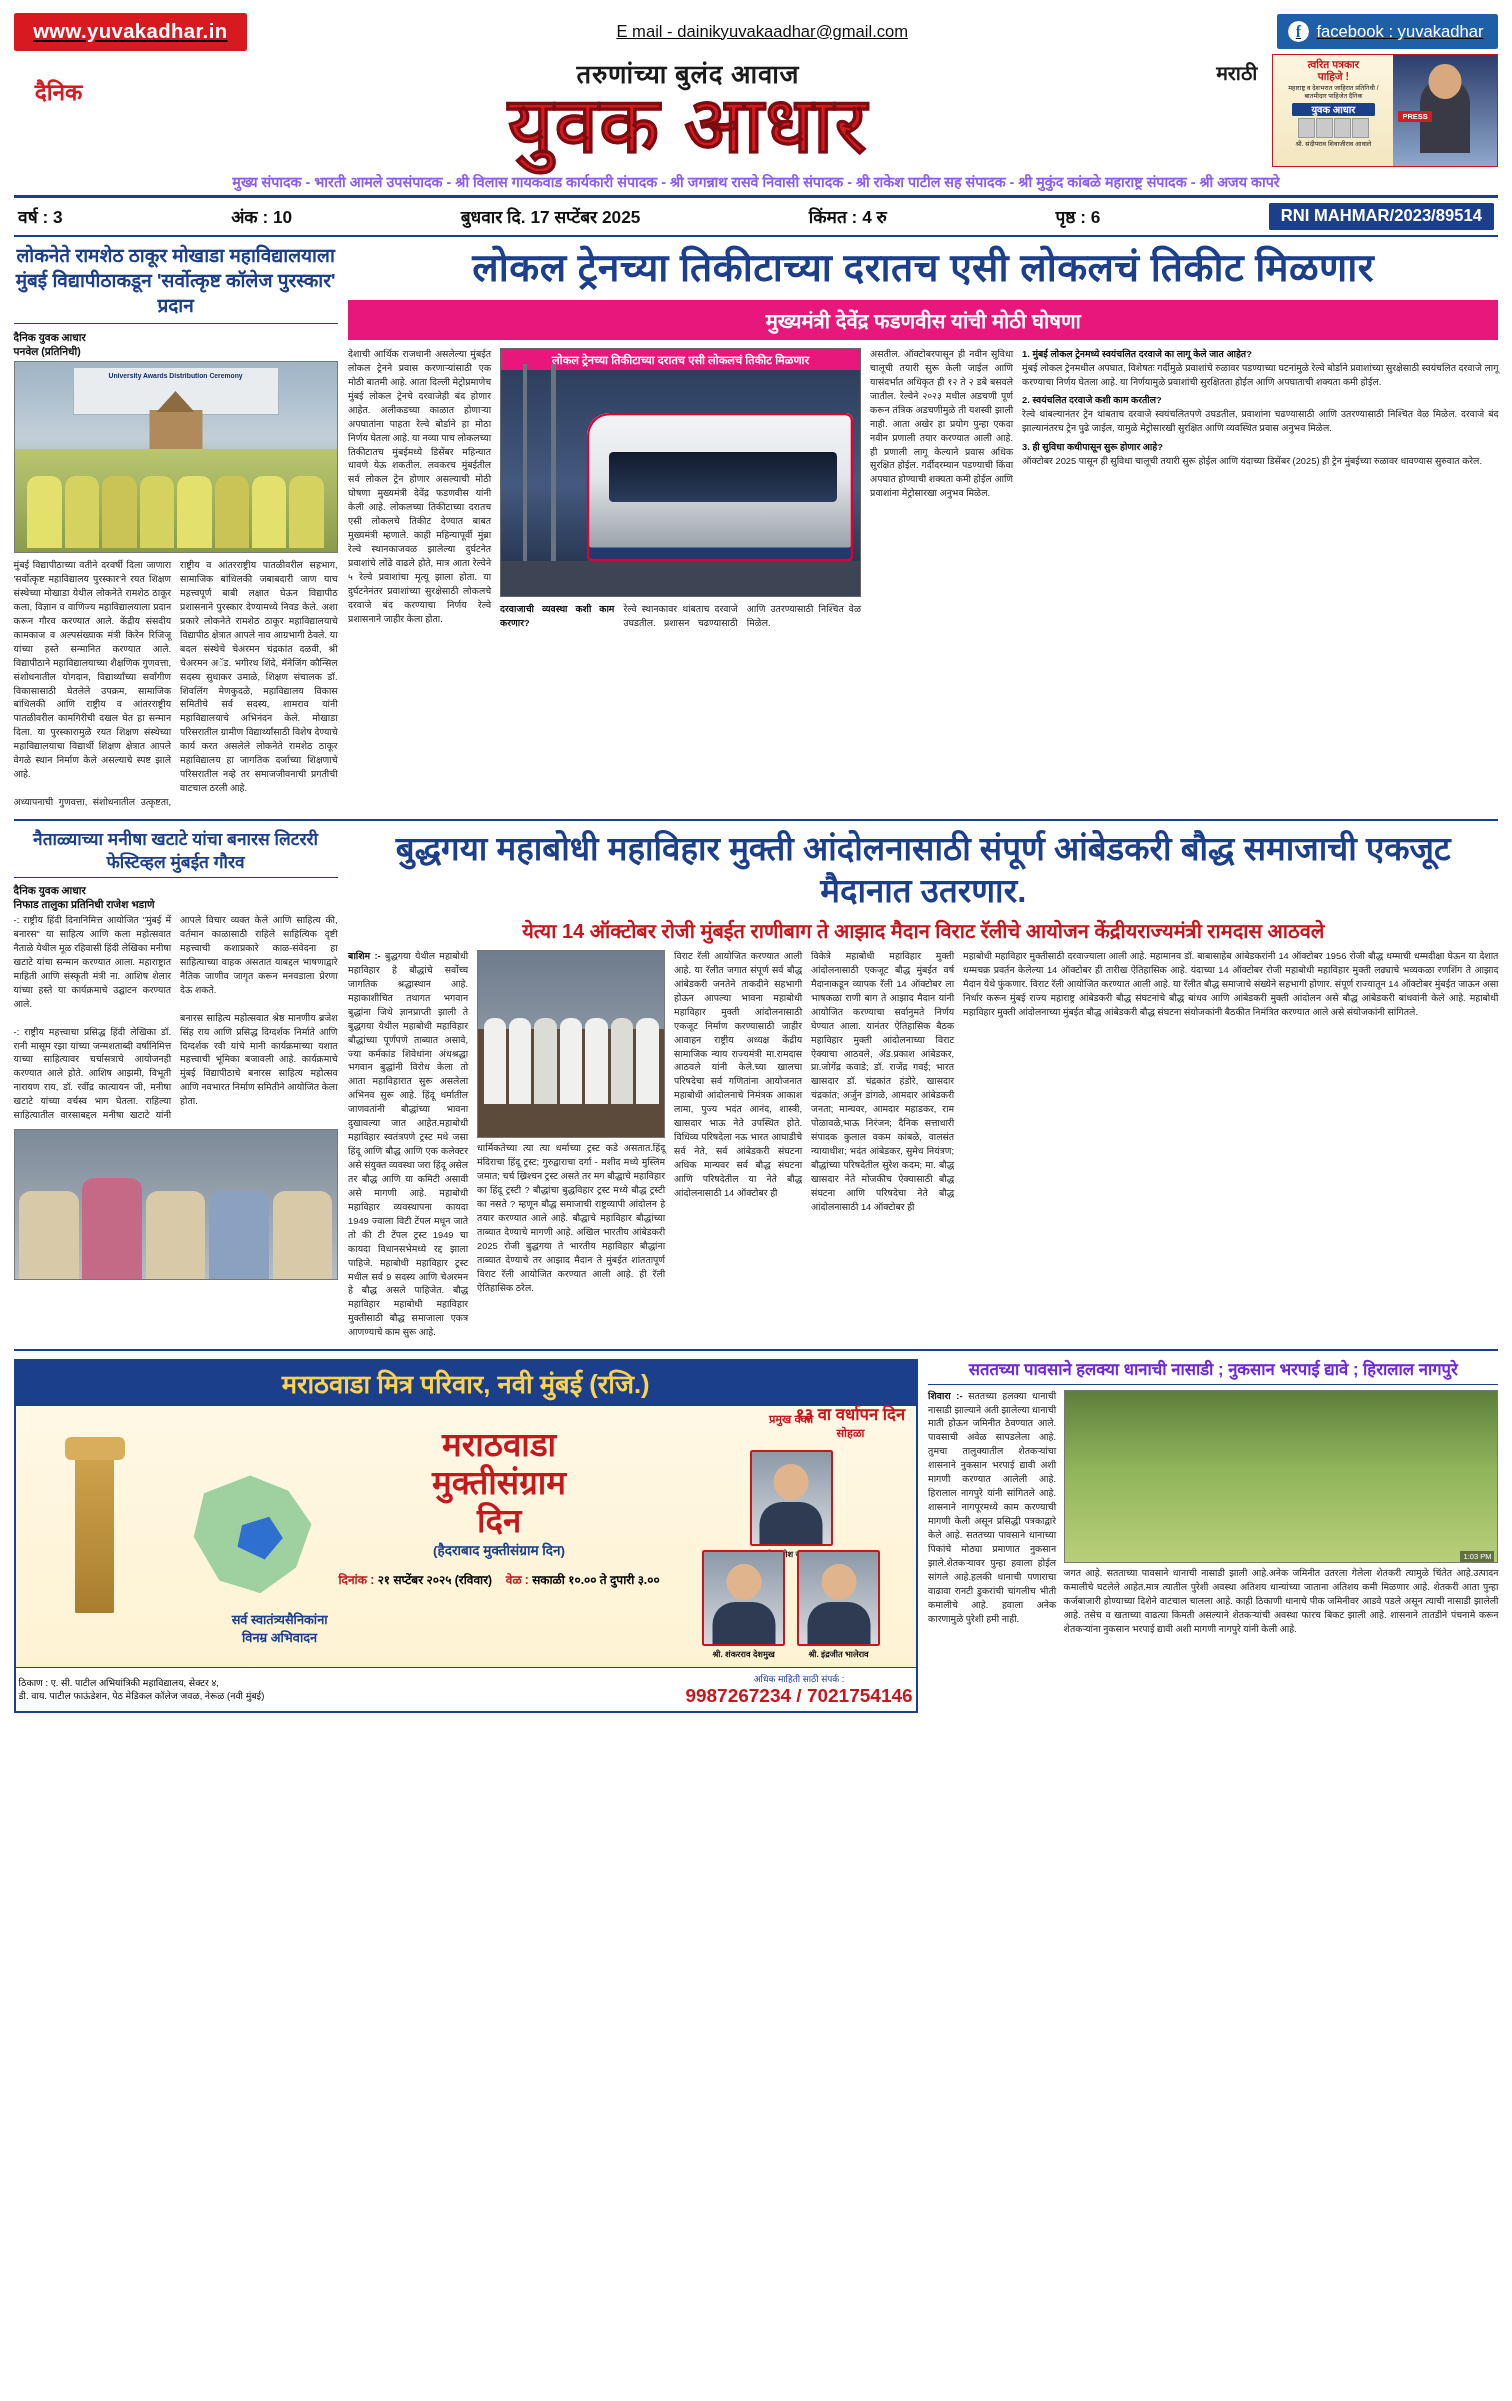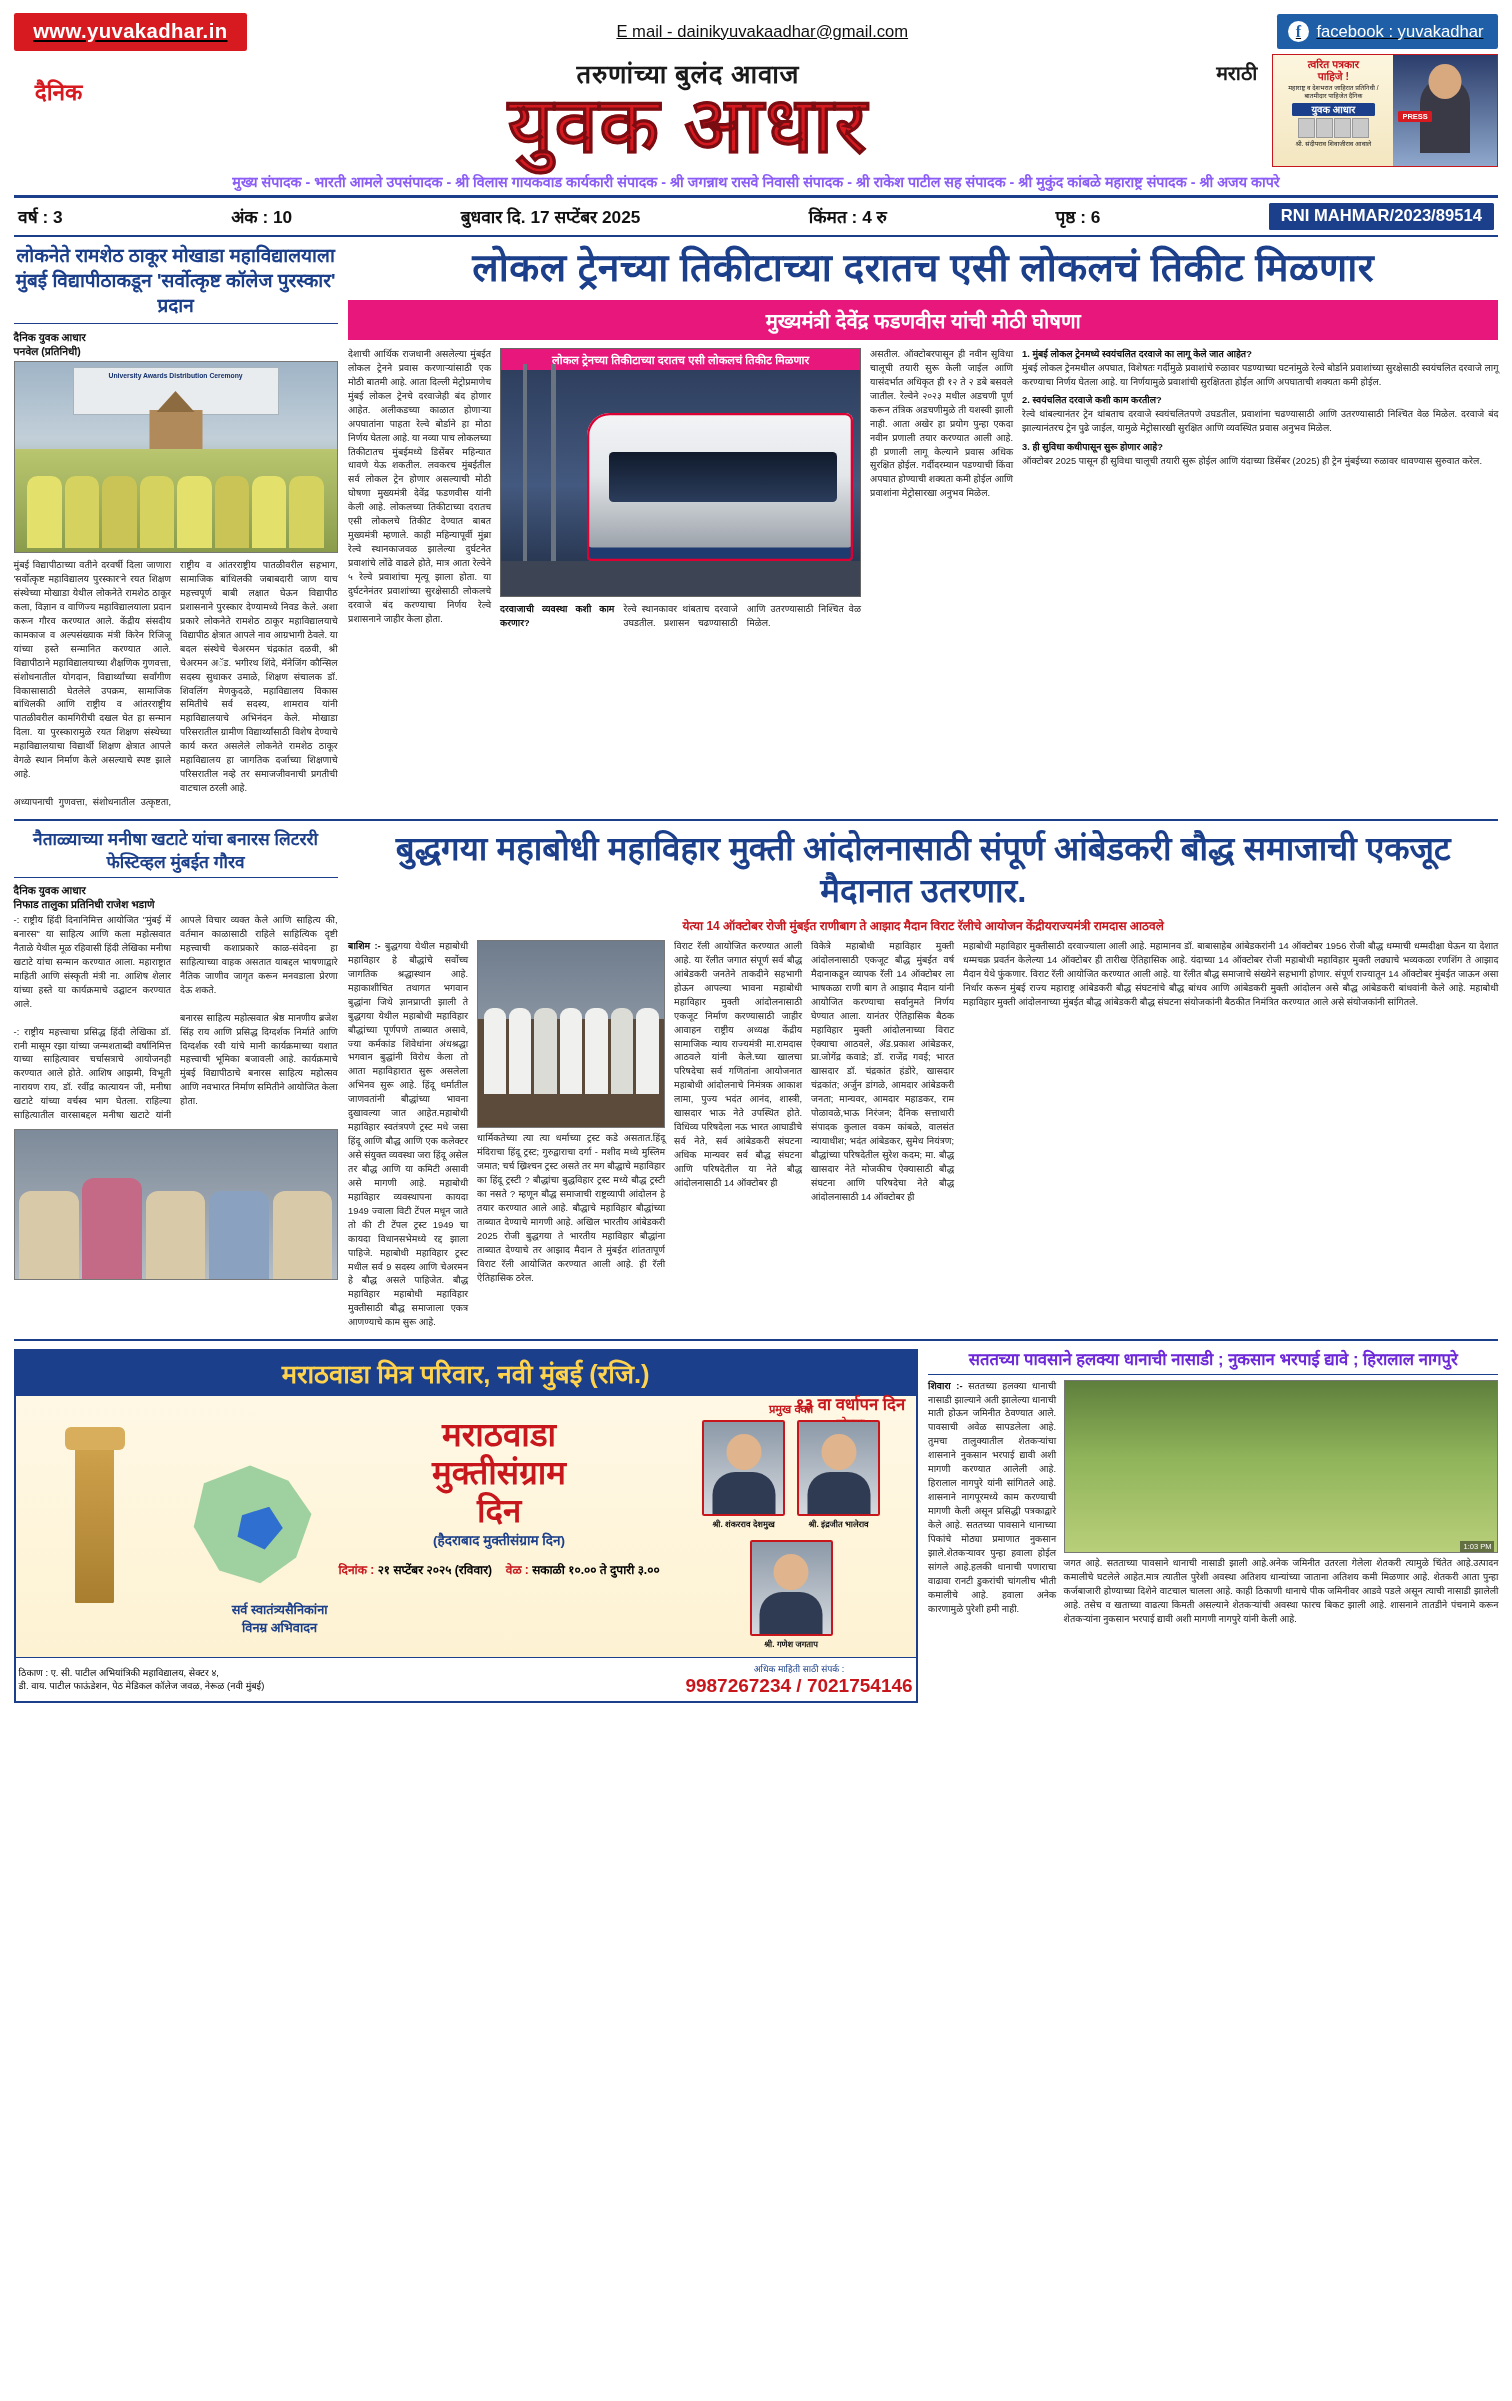--- a/index.html
+++ b/index.html
@@ -311,21 +311,21 @@
 
   .mid-hd {
     color: #1b3f8b;
     font-size: 33px;
     font-weight: bold;
     text-align: center;
     line-height: 1.25;
   }
   .mid-sub {
     color: #c8161d;
-    font-size: 12px;
+    font-size: 20px;
     font-weight: bold;
     text-align: center;
     margin: 6px 0 6px;
   }
 
   .lit-hd {
     color: #1b3f8b;
     font-size: 17.3px;
     font-weight: bold;
     text-align: center;
@@ -613,31 +613,31 @@
                 <span>२१ सप्टेंबर २०२५ (रविवार)</span>
               </div>
               <div>
                 <span style="color:#c8161d">वेळ :</span>
                 <span>सकाळी १०.०० ते दुपारी ३.००</span>
               </div>
             </div>
           </div>
           <div style="width:249px; padding:4.5px 7.5px;">
             <div style="color:#c8161d; font-size:11.3px; font-weight:bold; text-align:center;">प्रमुख वक्ते</div>
+            <div style="display:flex; justify-content:center; margin-top:24px;">
+              <div class="portrait">
+                  <span>श्री. गणेश जगताप</span>
+                </div>
+            </div>
             <div style="display:flex; gap:12px; justify-content:center; margin-top:4.5px;">
               <div class="portrait">
                   <span>श्री. शंकरराव देशमुख</span>
                 </div>
               <div class="portrait">
                   <span>श्री. इंद्रजीत भालेराव</span>
-                </div>
-            </div>
-            <div style="display:flex; justify-content:center; margin-top:24px;">
-              <div class="portrait">
-                  <span>श्री. गणेश जगताप</span>
                 </div>
             </div>
           </div>
         </div>
 
         <div style="color:#1b3f8b; font-size:12.8px; font-weight:bold; text-align:center; position:absolute; left:151px; bottom:65px; width:226px; white-space:pre-line">सर्व स्वातंत्र्यसैनिकांना
 विनम्र अभिवादन</div>
 
         <div class="ad-foot">
           <div style="display:flex; justify-content:space-between; align-items:center;">

